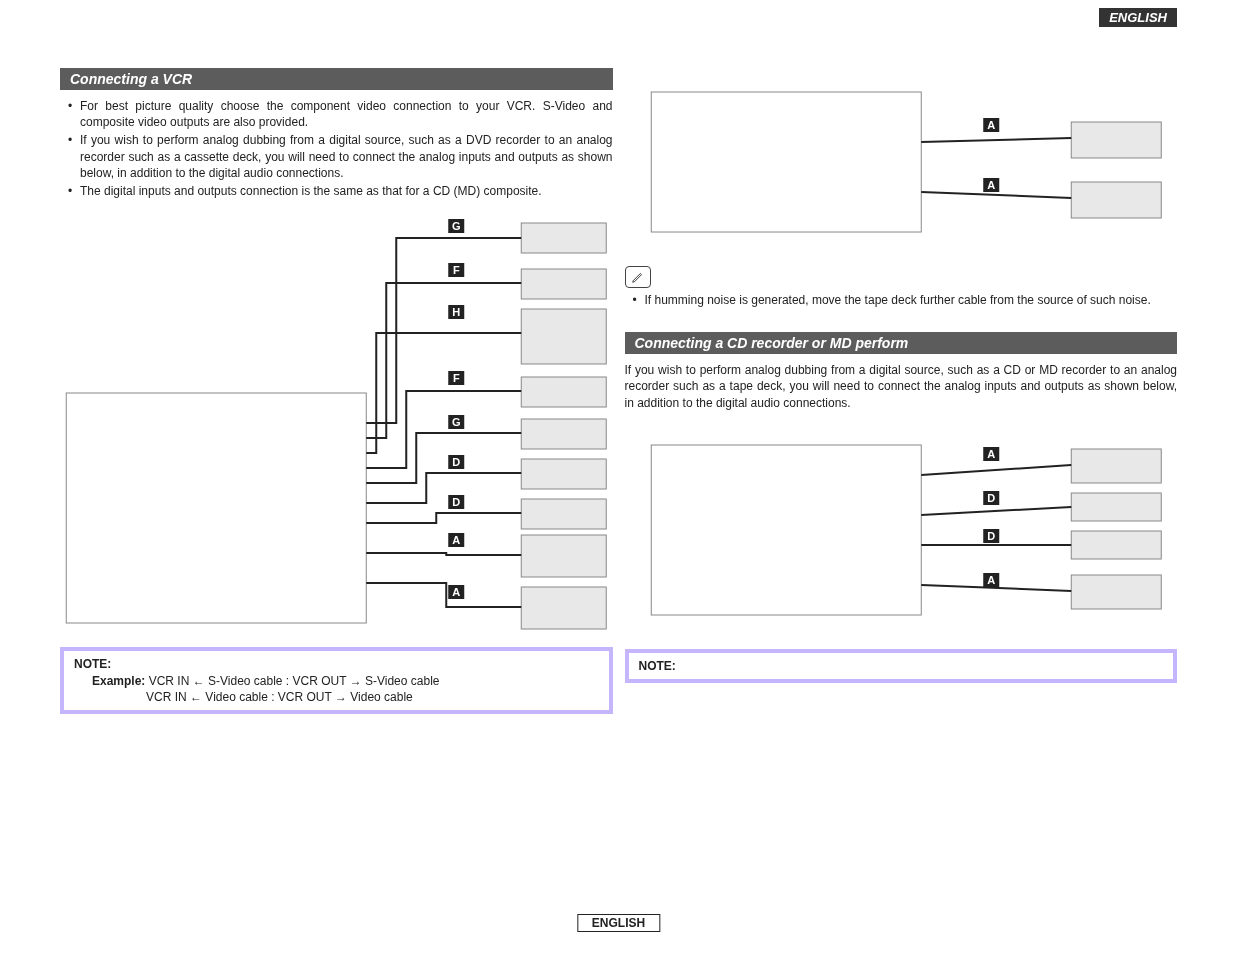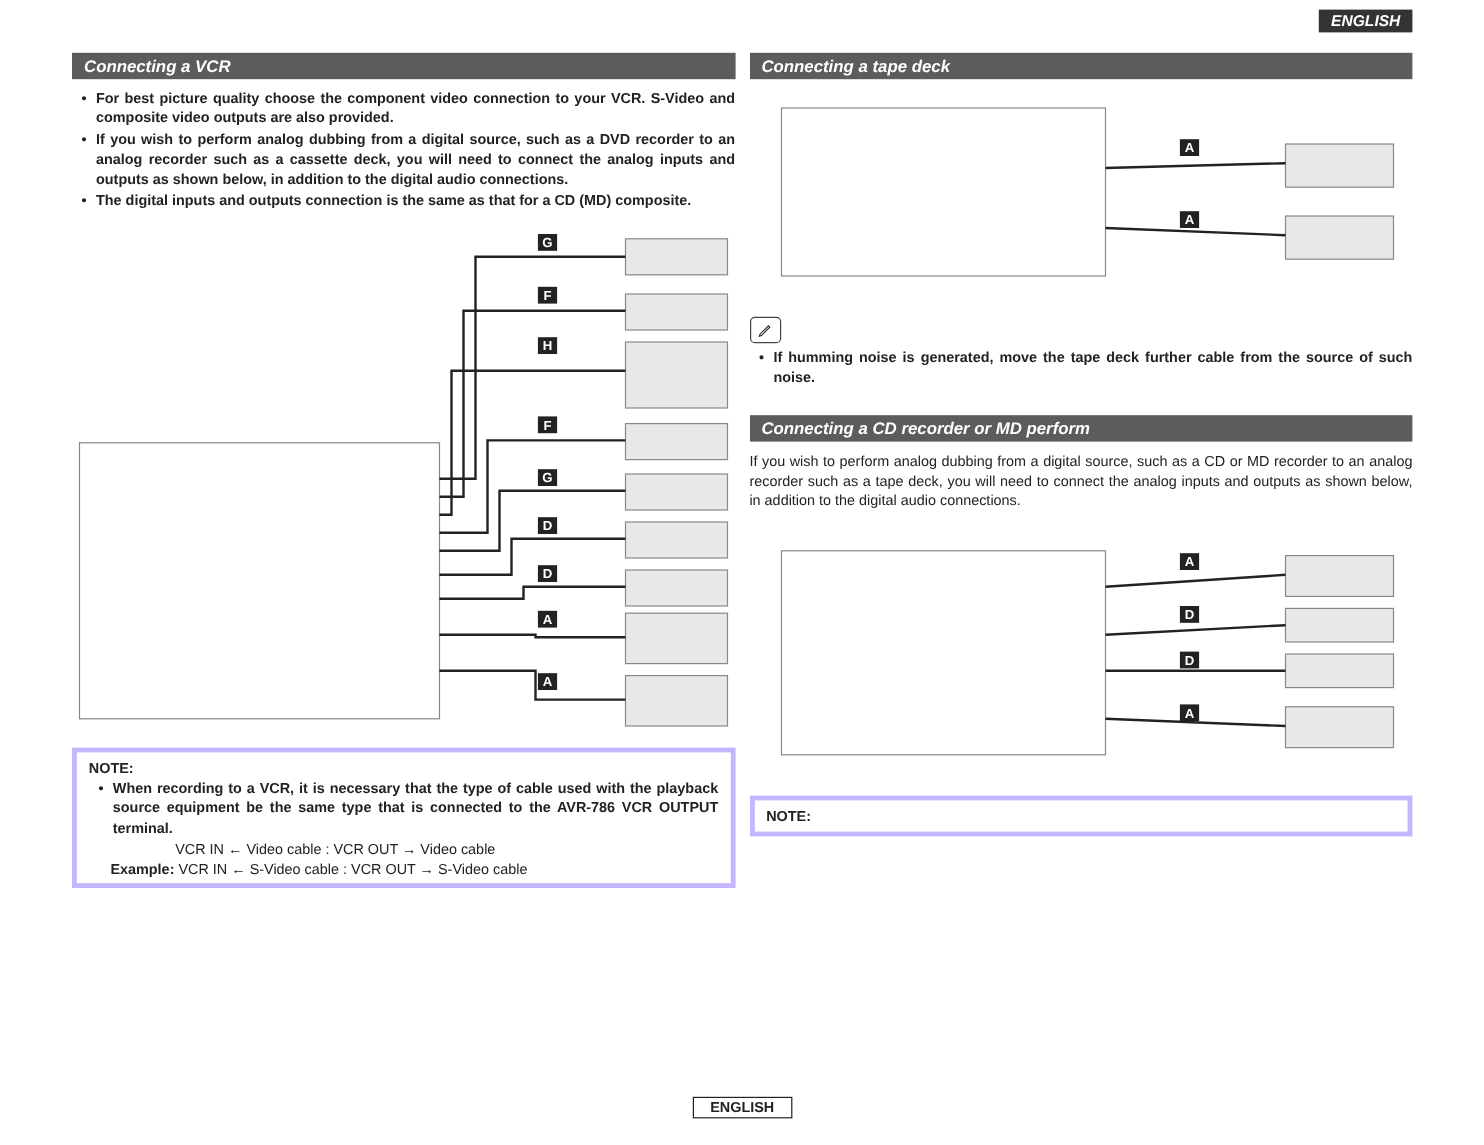--- a/index.html
+++ b/index.html
@@ -16,32 +16,32 @@
   .lang-tab {
     position: absolute;
     top: 8px; right: 60px;
     background: #333;
     color: #fff;
     font-weight: bold;
     font-style: italic;
     padding: 2px 10px;
     font-size: 13px;
   }
-  .cols { display: flex; gap: 12px; margin-top: 26px; }
+  .cols { display: flex; gap: 12px; margin-top: 50px; }
   .col { flex: 1 1 50%; }
   .section-bar {
     background: #5c5c5c;
     color: #fff;
     font-weight: bold;
     font-style: italic;
     padding: 3px 10px;
     font-size: 14px;
     margin-bottom: 8px;
   }
-  ul.bullets { list-style: none; padding-left: 10px; font-weight: bold; }
+  ul.bullets { list-style: none; padding-left: 10px; }
   ul.bullets li {
     position: relative;
     padding-left: 10px;
     text-align: justify;
     line-height: 1.35;
     margin-bottom: 2px;
   }
   ul.bullets li::before {
     content: "•";
     position: absolute;
@@ -157,37 +157,33 @@
           <path d="M300 290 L360 290 L360 260 L455 260"></path>
           <path d="M300 310 L370 310 L370 300 L455 300"></path>
           <path d="M300 340 L380 340 L380 342 L455 342"></path>
           <path d="M300 370 L380 370 L380 394 L455 394"></path>
         </g>
       </svg>
     </div>
 
     <div class="note-box">
       <div class="note-title">NOTE:</div>
-      <ul class="bullets">
-        <li>When recording to a VCR, it is necessary that the type of cable used with the playback source equipment be the same type that is connected to the AVR-786 VCR OUTPUT terminal.</li>
-      </ul>
-      <div class="example-row" style="padding-left:72px">
-        <span>VCR IN ← Video cable : VCR OUT → Video cable</span>
-      </div>
       <div class="example-row">
         <span class="example-label">Example:</span>
         <span>VCR IN ← S-Video cable : VCR OUT → S-Video cable</span>
       </div>
+      <div class="example-row" style="padding-left:72px">
+        <span>VCR IN ← Video cable : VCR OUT → Video cable</span>
+      </div>
     </div>
 
   </div>
 
   <div class="col">
 
-    <div class="section-bar">Connecting a tape deck</div>
 
     <div class="diagram-placeholder diagram-tape">
       <svg viewBox="0 0 540 160">
         <rect x="20" y="10" width="270" height="140" fill="none" stroke="#888"></rect>
         <rect x="440" y="40" width="90" height="36" fill="#e8e8e8" stroke="#888"></rect>
         <rect x="440" y="100" width="90" height="36" fill="#e8e8e8" stroke="#888"></rect>
         <rect x="352" y="36" width="16" height="14" fill="#222"></rect>
           <text x="360" y="47" class="cable-label" text-anchor="middle">A</text>
         <rect x="352" y="96" width="16" height="14" fill="#222"></rect>
           <text x="360" y="107" class="cable-label" text-anchor="middle">A</text>

